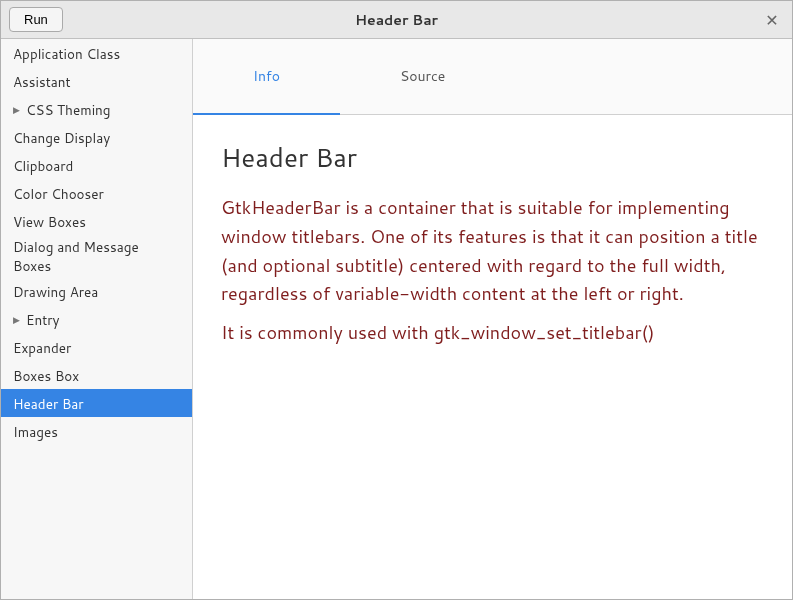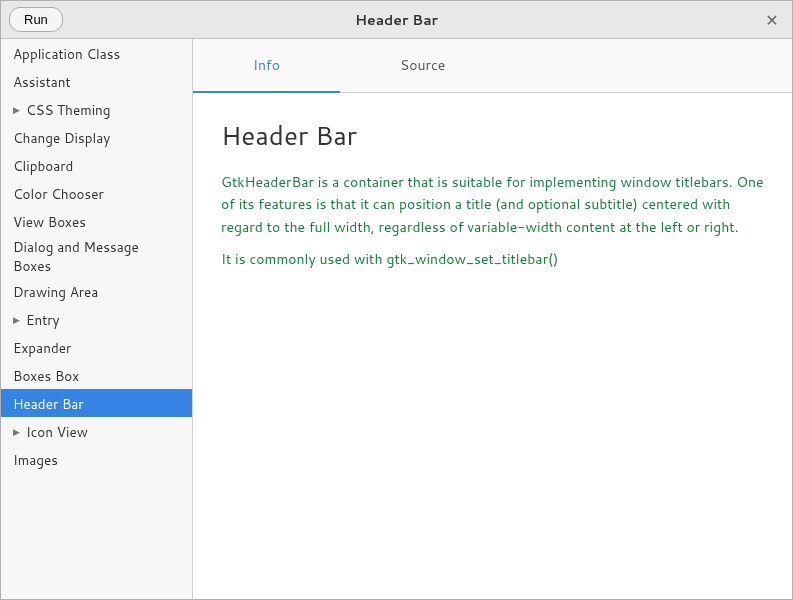--- a/index.html
+++ b/index.html
@@ -27,21 +27,21 @@
       border-bottom: 1px solid #c0c0c0;
       height: 38px;
       position: relative;
       flex-shrink: 0;
     }
     .titlebar-run-btn {
       position: absolute;
       left: 8px;
       background: #f5f5f5;
       border: 1px solid #aaa;
-      border-radius: 11px;
+      border-radius: 4px;
       padding: 4px 14px;
       font-size: 13px;
       cursor: pointer;
     }
     .titlebar-title {
       font-size: 14px;
       font-weight: 600;
       color: #333;
     }
     .titlebar-close {
@@ -94,21 +94,21 @@
       flex-direction: column;
       overflow: hidden;
     }
     .tabs {
       display: flex;
       border-bottom: 1px solid #d0d0d0;
       background: #fafafa;
       flex-shrink: 0;
     }
     .tab {
-      padding: 16px 60px;
+      padding: 27px 60px;
       cursor: pointer;
       font-size: 14px;
       color: #555;
       border-bottom: 2px solid transparent;
       margin-bottom: -1px;
     }
     .tab.active {
       color: #3584e4;
       border-bottom: 2px solid #3584e4;
     }
@@ -118,22 +118,22 @@
       overflow-y: auto;
       background: #fff;
     }
     .content-title {
       font-size: 26px;
       font-weight: 300;
       color: #333;
       margin-bottom: 18px;
     }
     .content-body {
-      font-size: 14px;
-      color: #15803d;
+      font-size: 18px;
+      color: #7f1d1d;
       line-height: 1.6;
     }
     .content-body p {
       margin-bottom: 10px;
     }
     .sidebar::-webkit-scrollbar { width: 6px; }
     .sidebar::-webkit-scrollbar-thumb { background: #c0c0c0; border-radius: 3px; }
   </style>
 </head>
 <body>
@@ -152,21 +152,20 @@
         <div class="sidebar-item">Change Display</div>
         <div class="sidebar-item">Clipboard</div>
         <div class="sidebar-item">Color Chooser</div>
         <div class="sidebar-item">View Boxes</div>
         <div class="sidebar-item">Dialog and Message Boxes</div>
         <div class="sidebar-item">Drawing Area</div>
         <div class="sidebar-item has-arrow">Entry</div>
         <div class="sidebar-item">Expander</div>
         <div class="sidebar-item">Boxes Box</div>
         <div class="sidebar-item active">Header Bar</div>
-        <div class="sidebar-item has-arrow">Icon View</div>
         <div class="sidebar-item">Images</div>
       </div>
     <div class="main">
       <div class="tabs" id="tab-bar">
           <div class="tab active">Info</div>
           <div class="tab">Source</div>
         </div>
       <div class="main-content">
         <div class="content-title">Header Bar</div>
         <div class="content-body" id="content-body">

